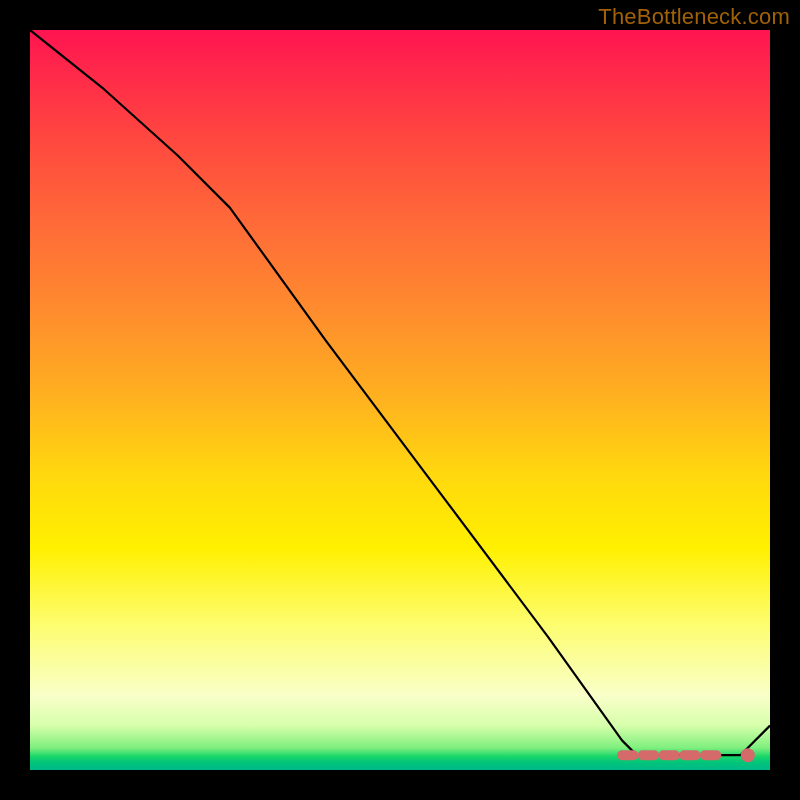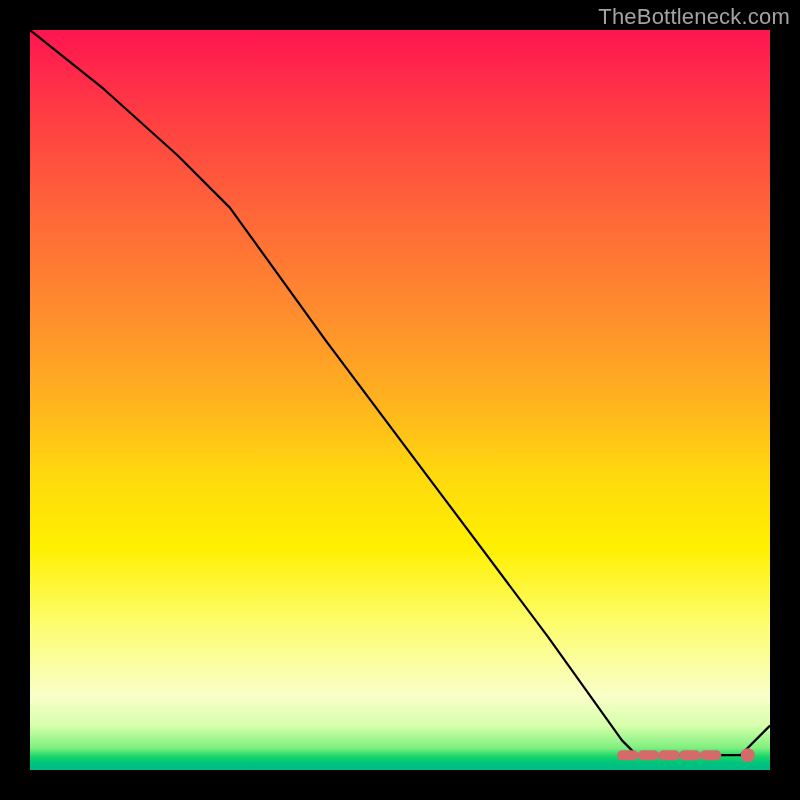--- a/index.html
+++ b/index.html
@@ -14,21 +14,21 @@
   .frame {
     position: relative;
     width: 800px;
     height: 800px;
     background: #000;
   }
   .attribution {
     position: absolute;
     top: 4px;
     right: 10px;
-    color: #a3a3a3;
+    color: #a16207;
     font-size: 22px;
     font-weight: 400;
     letter-spacing: 0.2px;
   }
   .plot {
     position: absolute;
     left: 30px;
     top: 30px;
     width: 740px;
     height: 740px;

